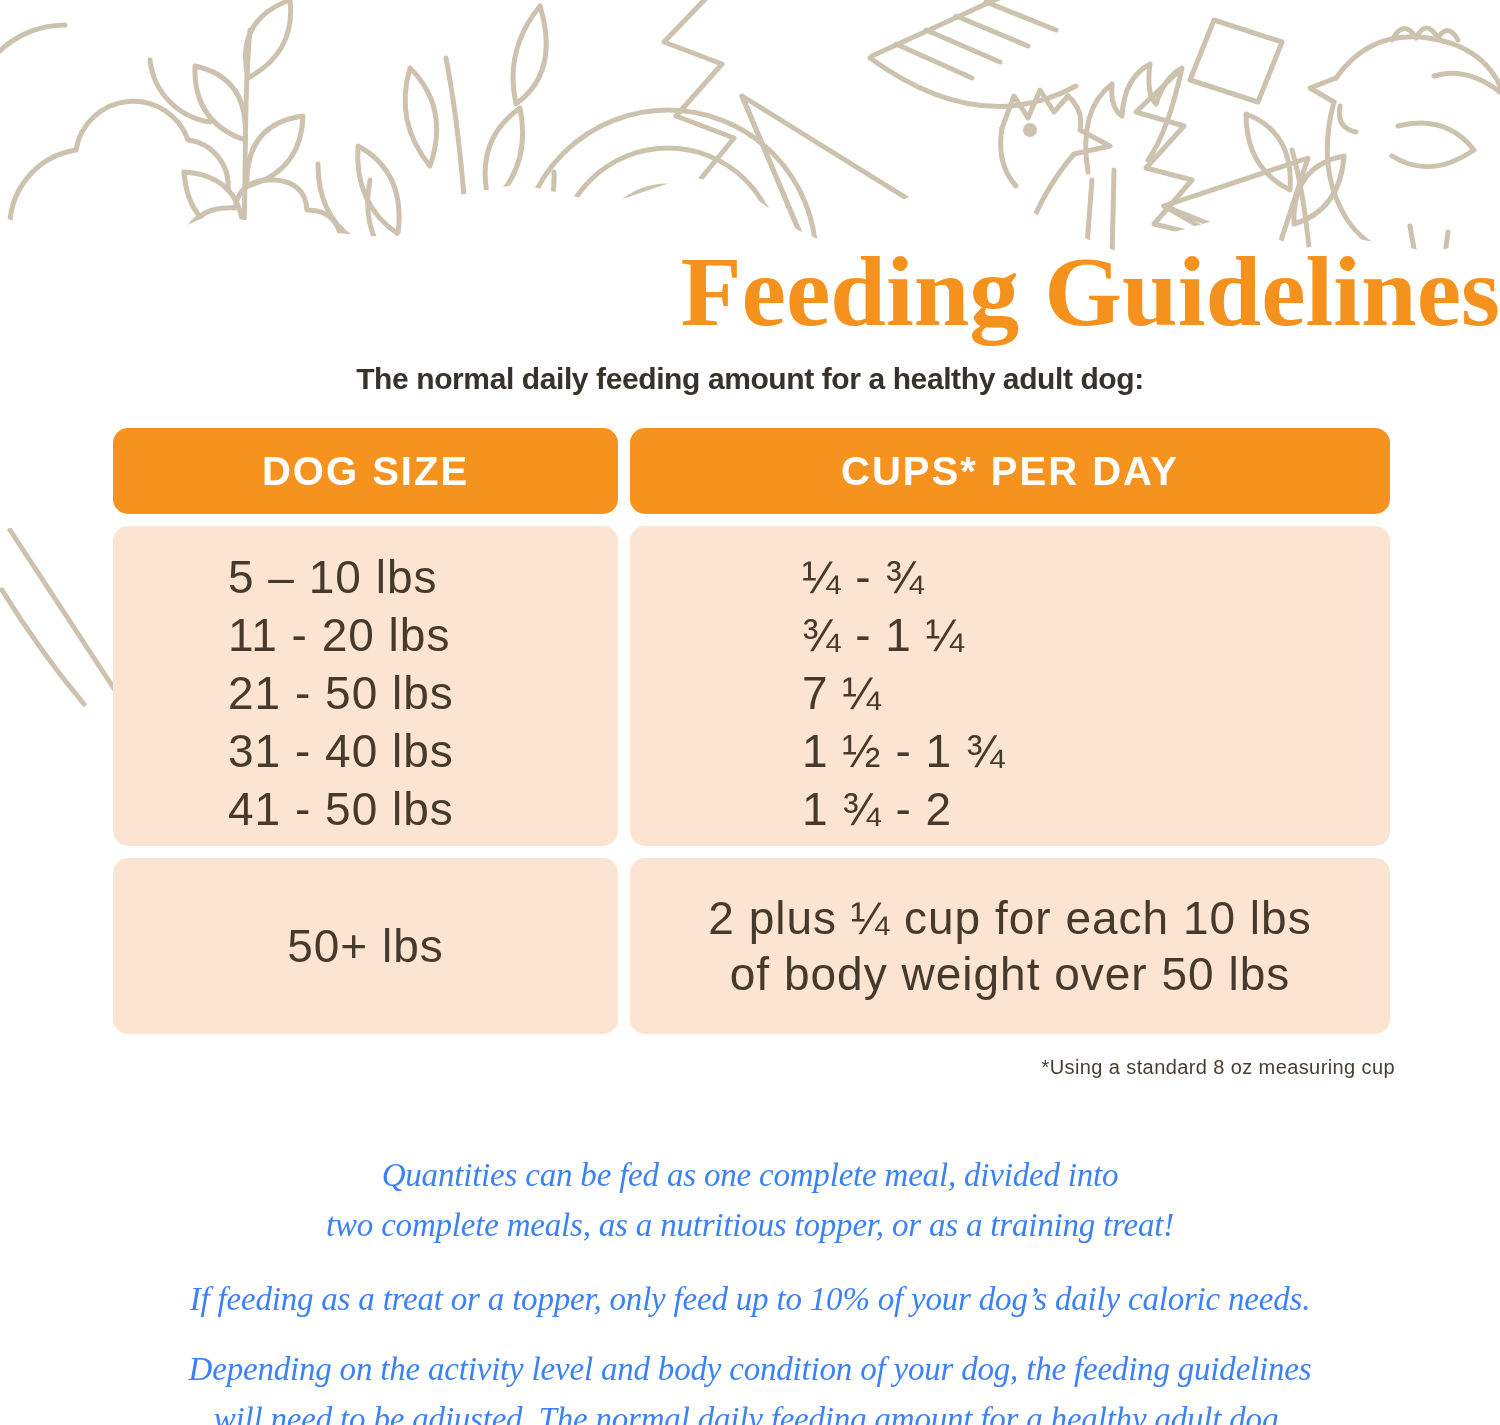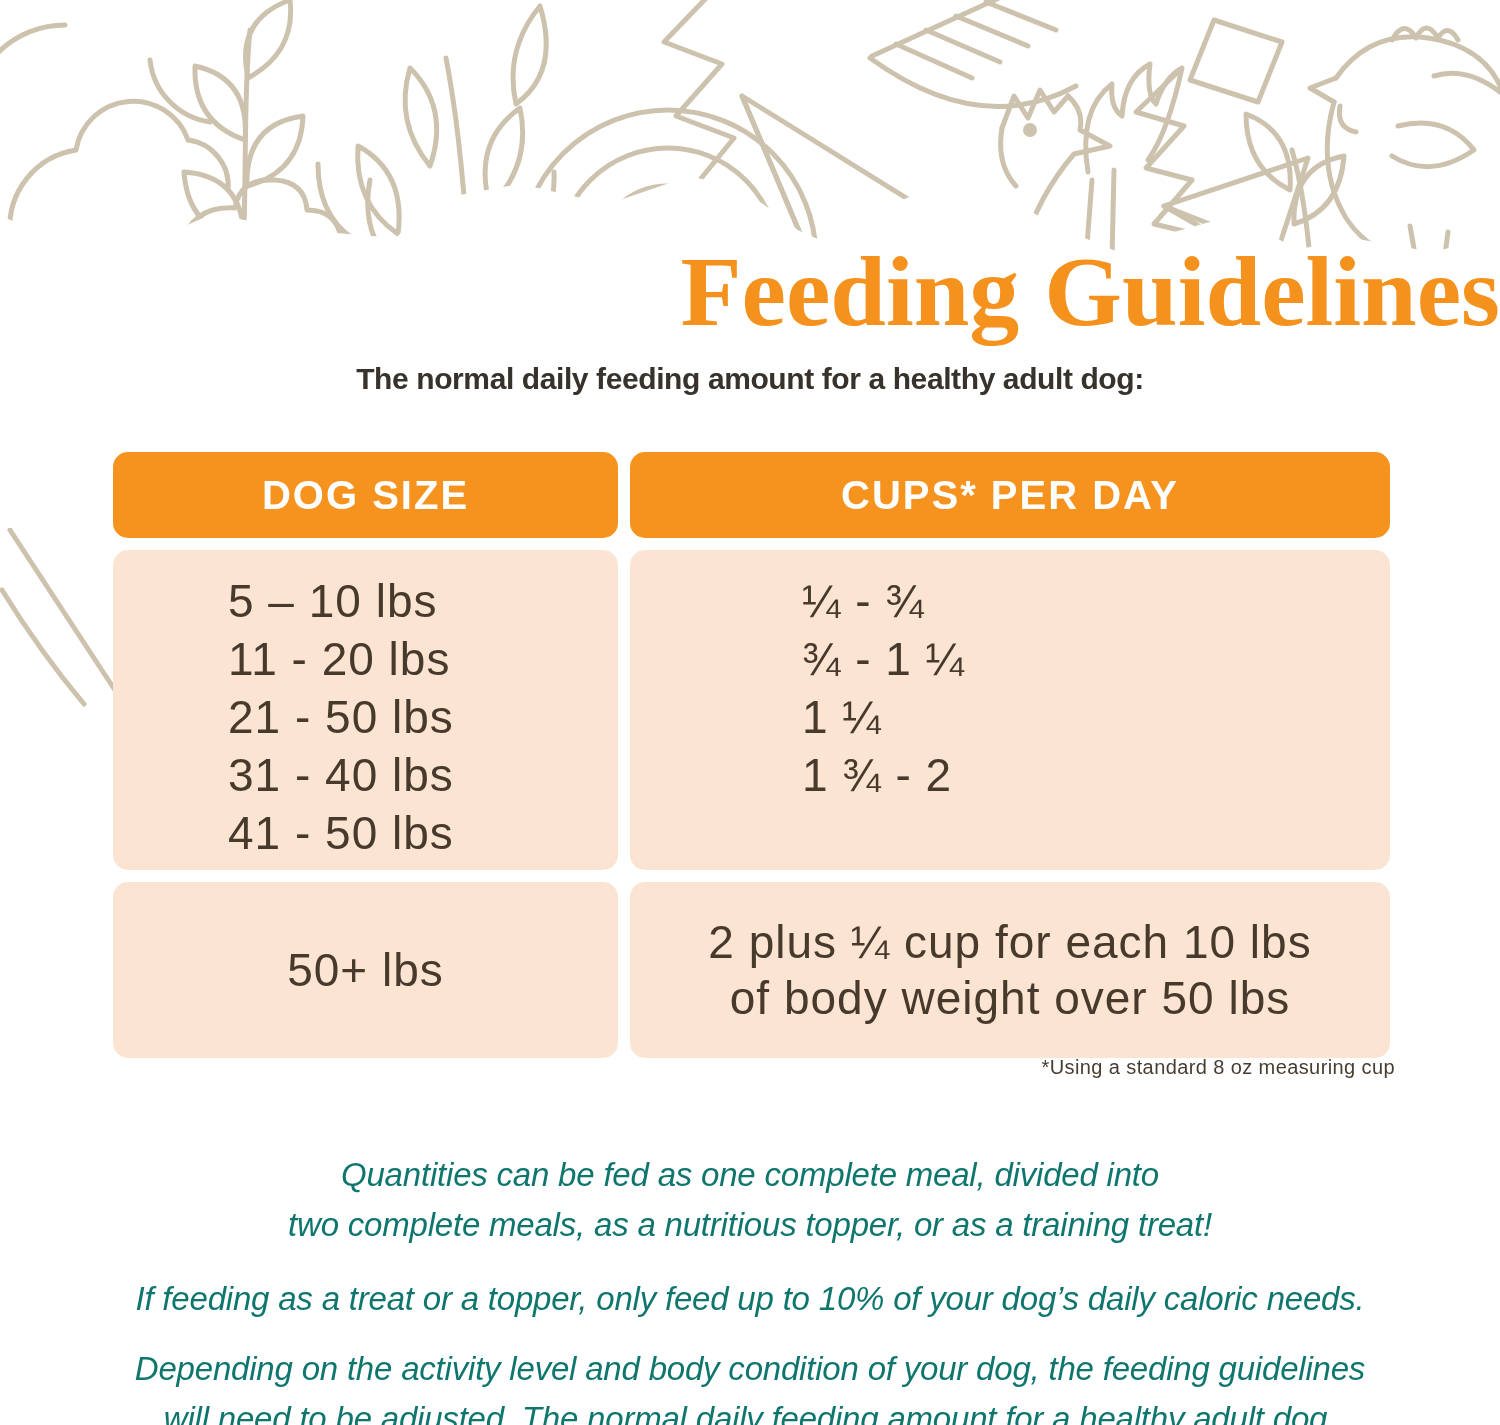--- a/index.html
+++ b/index.html
@@ -12,21 +12,21 @@
   .title{
     position:absolute;top:240px;left:0;width:100%;text-align:right;
     font-family:"Liberation Serif", serif;font-weight:700;font-size:100px;line-height:1.04;
     color:#F5921E;letter-spacing:0px;
   }
   .subtitle{
     position:absolute;top:362px;left:0;width:100%;text-align:center;
     font-size:30px;letter-spacing:-0.4px;color:#37322B;font-weight:bold;
   }
   .ftable{
-    position:absolute;top:452px;left:113px;
+    position:absolute;top:428px;left:113px;
     display:grid;grid-template-columns:505px 760px;grid-template-rows:86px 320px 176px;
     column-gap:12px;row-gap:12px;
   }
   .cell{border-radius:15px;}
   .th{
     background:#F6921E;color:#ffffff;font-weight:700;font-size:40px;letter-spacing:2px;
     display:flex;align-items:center;justify-content:center;
   }
   .peach{background:#FCE4D2;}
   .sizes{padding:22px 0 0 115px;font-size:46px;line-height:58px;letter-spacing:1px;}
@@ -34,21 +34,21 @@
   .rowline{white-space:nowrap;}
   .center-cell{
     display:flex;flex-direction:column;align-items:center;justify-content:center;
     font-size:46px;line-height:56px;letter-spacing:1px;text-align:center;
   }
   .footnote{
     position:absolute;top:1056px;right:105px;font-size:20px;letter-spacing:0.4px;color:#483D31;
   }
   .note{
     position:absolute;left:0;width:100%;text-align:center;
-    font-style:italic;font-size:33px;line-height:50px;letter-spacing:-0.2px;color:#0f766e;
+    font-style:italic;font-size:33px;line-height:50px;letter-spacing:-0.2px;color:#3b82f6;font-family:Liberation Serif, serif;
   }
   .n1{top:1150px;}
   .n2{top:1274px;text-align:center;}
   .n3{top:1344px;}
 </style>
 </head>
 <body>
 
 <div class="canvas">
 
@@ -163,21 +163,22 @@
     <div class="cell peach sizes">
       <div class="rowline">5 – 10 lbs</div>
       <div class="rowline">11 - 20 lbs</div>
       <div class="rowline">21 - 50 lbs</div>
       <div class="rowline">31 - 40 lbs</div>
       <div class="rowline">41 - 50 lbs</div>
     </div>
     <div class="cell peach cups">
       <div class="rowline">¼ - ¾</div>
       <div class="rowline">¾ - 1 ¼</div>
-      <div class="rowline">1 ¼</div>
+      <div class="rowline">7 ¼</div>
+      <div class="rowline">1 ½ - 1 ¾</div>
       <div class="rowline">1 ¾ - 2</div>
     </div>
 
     <div class="cell peach center-cell">50+ lbs</div>
     <div class="cell peach center-cell">
       <div>2 plus ¼ cup for each 10 lbs</div>
       <div>of body weight over 50 lbs</div>
     </div>
   </div>
 

